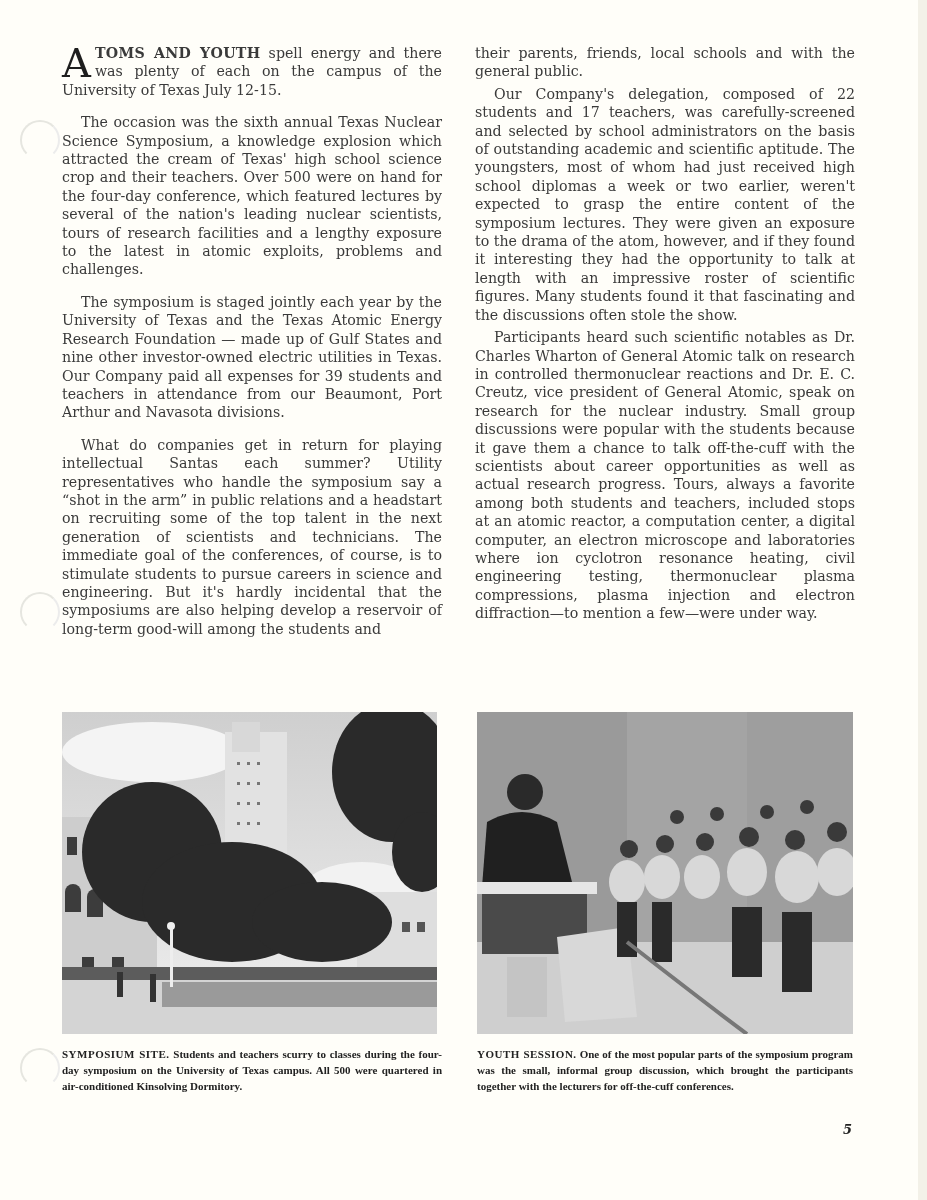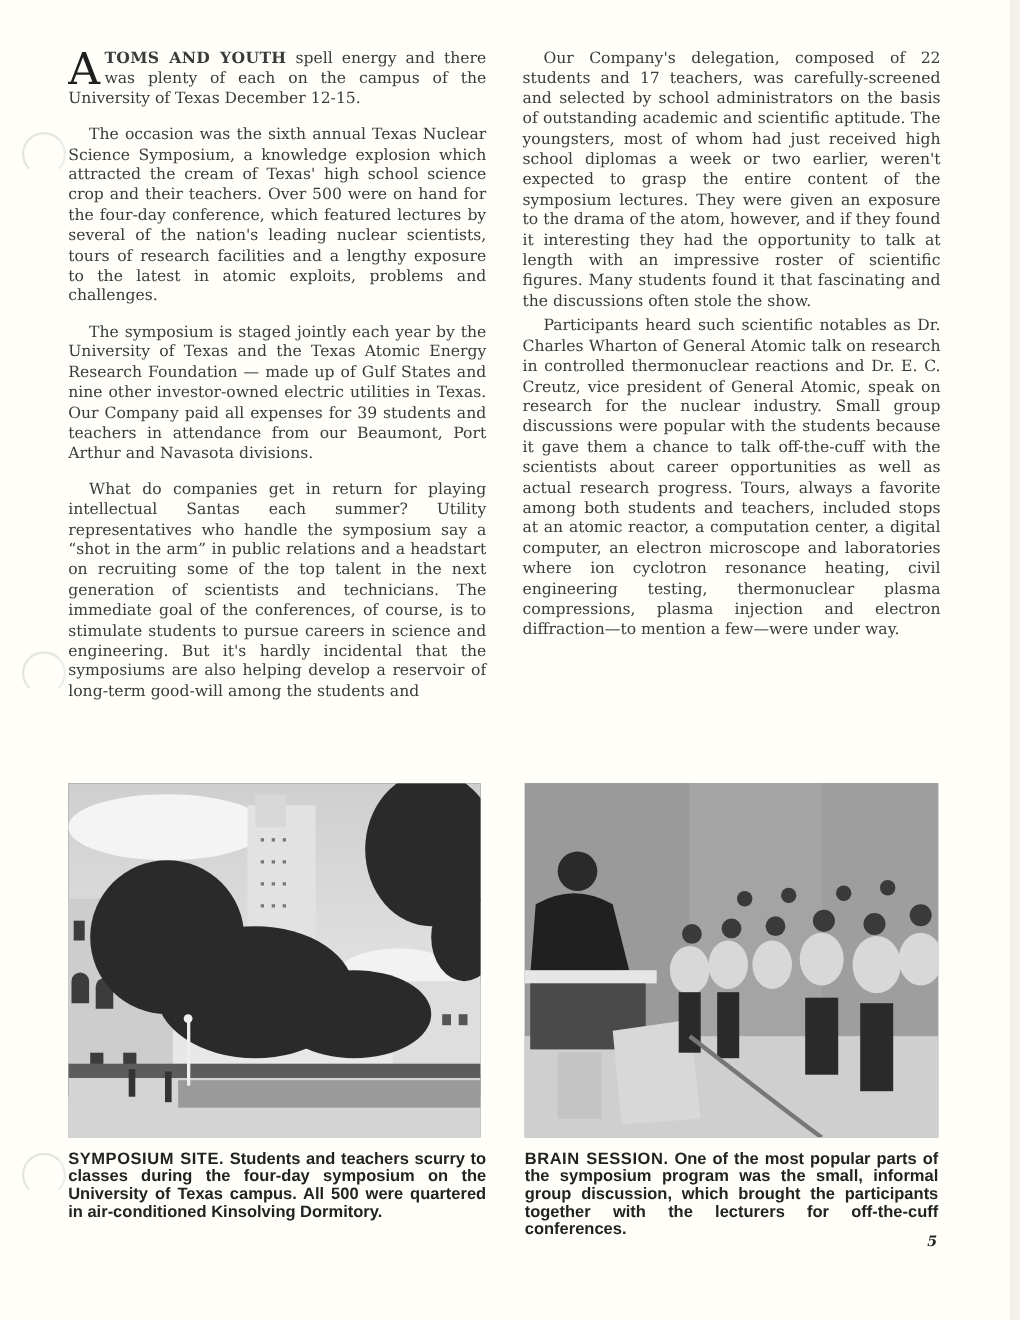--- a/index.html
+++ b/index.html
@@ -16,43 +16,44 @@
   .col p.noindent { text-indent:0; }
   .col p.tight { margin-bottom:0; }
   .col-left { left:62px; }
   .col-right { left:475px; }
   .dropcap { float:left; font-size:40px; line-height:32px; margin:3px 4px 0 0; color:#1e1e1e; font-family:"DejaVu Serif",serif; }
   .lead-caps { letter-spacing:0.3px;font-weight:bold; }
   .photo { position:absolute; top:712px; height:322px; overflow:hidden; background:#888; }
   .photo-left { left:62px; width:375px; }
   .photo-right { left:477px; width:376px; }
   .photo svg { display:block; width:100%; height:100%; }
-  .caption { position:absolute; top:1046px; width:380px; font-family:Liberation Sans, sans-serif; font-size:15px; line-height:16px; color:#222; text-align:justify; font-weight:bold; }
+  .caption { position:absolute; top:1046px; width:380px; font-family:Liberation Serif, serif; font-size:11px; line-height:16px; color:#222; text-align:justify; font-weight:bold; }
   .caption-left { left:62px; }
   .caption-right { left:477px; width:376px; }
   .caption .cap-head { letter-spacing:0.5px; }
   .caption .cap-body { font-weight:bold; }
   .page-number { position:absolute; left:843px; top:1122px; font-family:"DejaVu Serif",serif; font-weight:bold; font-style:italic; font-size:13px; color:#222; }
 </style>
 </head>
 <body>
 
 <div class="edge-right"></div>
 <div class="punch" style="left:20px;top:120px;"></div>
 <div class="punch" style="left:20px;top:592px;"></div>
 <div class="punch" style="left:20px;top:1048px;"></div>
 
 <div class="col col-left">
-  <p class="noindent"><span class="dropcap">A</span><span class="lead-caps">TOMS AND YOUTH</span><span> spell energy and there was plenty of each on the campus of the University of Texas December 12-15.</span></p>
+  <p class="noindent"><span class="dropcap">A</span><span class="lead-caps">TOMS AND YOUTH</span><span> spell energy and there was plenty of each on the campus of the University of Texas July 12-15.</span></p>
   <p>The occasion was the sixth annual Texas Nuclear Science Symposium, a knowledge explosion which attracted the cream of Texas' high school science crop and their teachers. Over 500 were on hand for the four-day conference, which featured lectures by several of the nation's leading nuclear scientists, tours of research facilities and a lengthy exposure to the latest in atomic exploits, problems and challenges.</p>
   <p>The symposium is staged jointly each year by the University of Texas and the Texas Atomic Energy Research Foundation — made up of Gulf States and nine other investor-owned electric utilities in Texas. Our Company paid all expenses for 39 students and teachers in attendance from our Beaumont, Port Arthur and Navasota divisions.</p>
   <p class="tight">What do companies get in return for playing intellectual Santas each summer? Utility representatives who handle the symposium say a “shot in the arm” in public relations and a headstart on recruiting some of the top talent in the next generation of scientists and technicians. The immediate goal of the conferences, of course, is to stimulate students to pursue careers in science and engineering. But it's hardly incidental that the symposiums are also helping develop a reservoir of long-term good-will among the students and</p>
 </div>
 
 <div class="col col-right">
+  <p class="noindent tight" style="margin-bottom:4px">their parents, friends, local schools and with the general public.</p>
   <p class="tight" style="margin-bottom:4px">Our Company's delegation, composed of 22 students and 17 teachers, was carefully-screened and selected by school administrators on the basis of outstanding academic and scientific aptitude. The youngsters, most of whom had just received high school diplomas a week or two earlier, weren't expected to grasp the entire content of the symposium lectures. They were given an exposure to the drama of the atom, however, and if they found it interesting they had the opportunity to talk at length with an impressive roster of scientific figures. Many students found it that fascinating and the discussions often stole the show.</p>
   <p class="tight">Participants heard such scientific notables as Dr. Charles Wharton of General Atomic talk on research in controlled thermonuclear reactions and Dr. E. C. Creutz, vice president of General Atomic, speak on research for the nuclear industry. Small group discussions were popular with the students because it gave them a chance to talk off-the-cuff with the scientists about career opportunities as well as actual research progress. Tours, always a favorite among both students and teachers, included stops at an atomic reactor, a computation center, a digital computer, an electron microscope and laboratories where ion cyclotron resonance heating, civil engineering testing, thermonuclear plasma compressions, plasma injection and electron diffraction—to mention a few—were under way.</p>
 </div>
 
 <div class="photo photo-left">
   <svg viewBox="0 0 375 322" preserveAspectRatio="none">
     <defs>
       <linearGradient id="sky" x1="0" y1="0" x2="0" y2="1">
         <stop offset="0" stop-color="#cfcfcf"></stop>
           <stop offset="1" stop-color="#efefef"></stop>
@@ -153,16 +154,16 @@
     </g>
     <path d="M150 230 Q240 300 270 322" stroke="#777" stroke-width="4" fill="none"></path>
   </svg>
 </div>
 
 <div class="caption caption-left">
   <span class="cap-head">SYMPOSIUM SITE.</span><span class="cap-body"> Students and teachers scurry to classes during the four-day symposium on the University of Texas campus. All 500 were quartered in air-conditioned Kinsolving Dormitory.</span>
 </div>
 
 <div class="caption caption-right">
-  <span class="cap-head">BRAIN SESSION.</span><span class="cap-body"> One of the most popular parts of the symposium program was the small, informal group discussion, which brought the participants together with the lecturers for off-the-cuff conferences.</span>
+  <span class="cap-head">YOUTH SESSION.</span><span class="cap-body"> One of the most popular parts of the symposium program was the small, informal group discussion, which brought the participants together with the lecturers for off-the-cuff conferences.</span>
 </div>
 
 <div class="page-number">5</div>
 
 </body></html>

